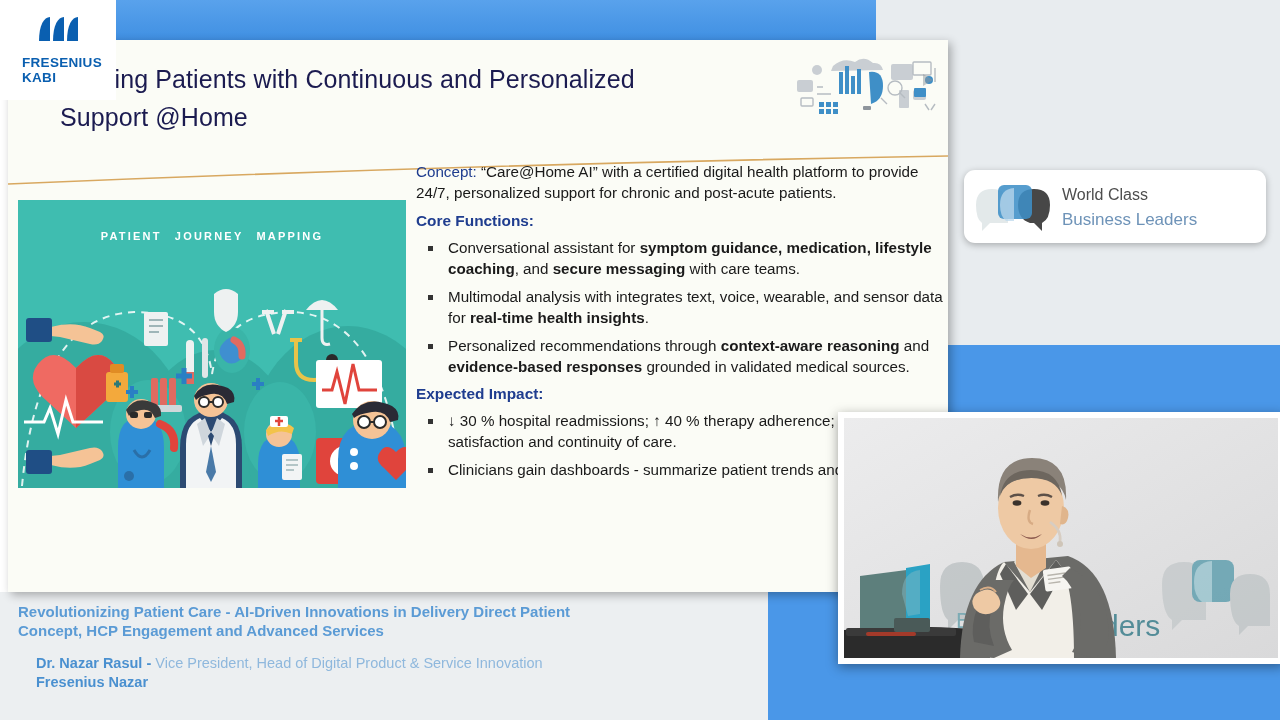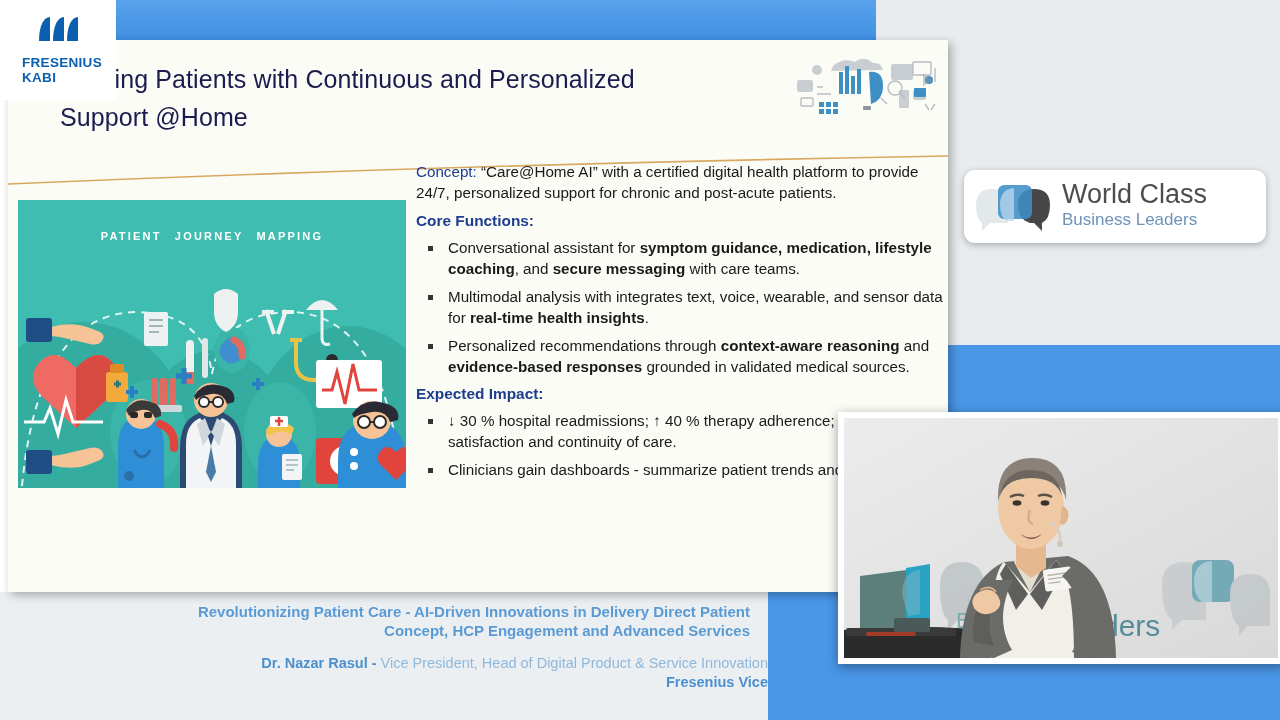--- a/index.html
+++ b/index.html
@@ -107,40 +107,40 @@
 
   
   .wcbl {
     position:absolute; left:964px; top:170px; width:302px; height:73px;
     background:#ffffff; border-radius:11px;
     box-shadow:0 2px 7px rgba(0,0,0,.28);
     display:flex; align-items:center; z-index:30;
   }
   .wcbl-mark { width:86px; height:56px; margin-left:8px; flex:none; }
   .wcbl-text { margin-left:4px; line-height:25px; }
-  .wcbl-l1 { font-size:27px; color:#4d4d4d; }
+  .wcbl-l1 { font-size:16px; color:#4d4d4d; }
   .wcbl-l2 { font-size:17px; color:#6e93b8; }
 
   
   .video {
     position:absolute; left:838px; top:412px; width:446px; height:252px;
     background:#ffffff; padding:6px;
     box-shadow:0 3px 11px rgba(0,0,0,.38); z-index:50;
   }
   .video-inner {
     position:relative; width:100%; height:100%;
     background:linear-gradient(160deg,#e9e9ea 0%,#e2e2e3 55%,#dcdcdd 100%);
     overflow:hidden;
   }
   .video-inner svg { position:absolute; left:0; top:0; }
 
   
   .caption {
     position:absolute; left:0; top:596px; width:768px;
-    text-align:right; z-index:20;
+    text-align:left; z-index:20;
   }
   .cap-title {
     font-size:15px; font-weight:bold; color:#5b9bd5;
     line-height:19px; padding:6px 18px 0 18px;
   }
   .cap-sub {
     margin-top:14px; font-size:14.5px; line-height:19px;
     color:#8fb8dd;
     padding-left:36px;
   }
@@ -475,15 +475,15 @@
   </div>
 </div>
 
 <div class="caption">
   <div class="cap-title">
     <span>Revolutionizing Patient Care - AI-Driven Innovations in Delivery Direct Patient</span><br>
     <span>Concept, HCP Engagement and Advanced Services</span>
   </div>
   <div class="cap-sub">
     <span class="cap-strong">Dr. Nazar Rasul - </span><span>Vice President, Head of Digital Product &amp; Service Innovation</span><br>
-    <span class="cap-strong">Fresenius Vice</span>
+    <span class="cap-strong">Fresenius Nazar</span>
   </div>
 </div>
 
 </body></html>

